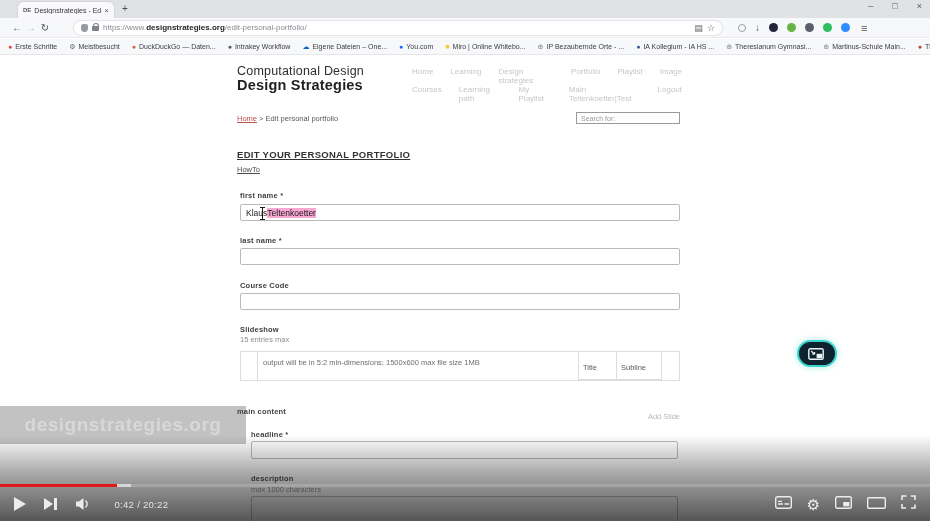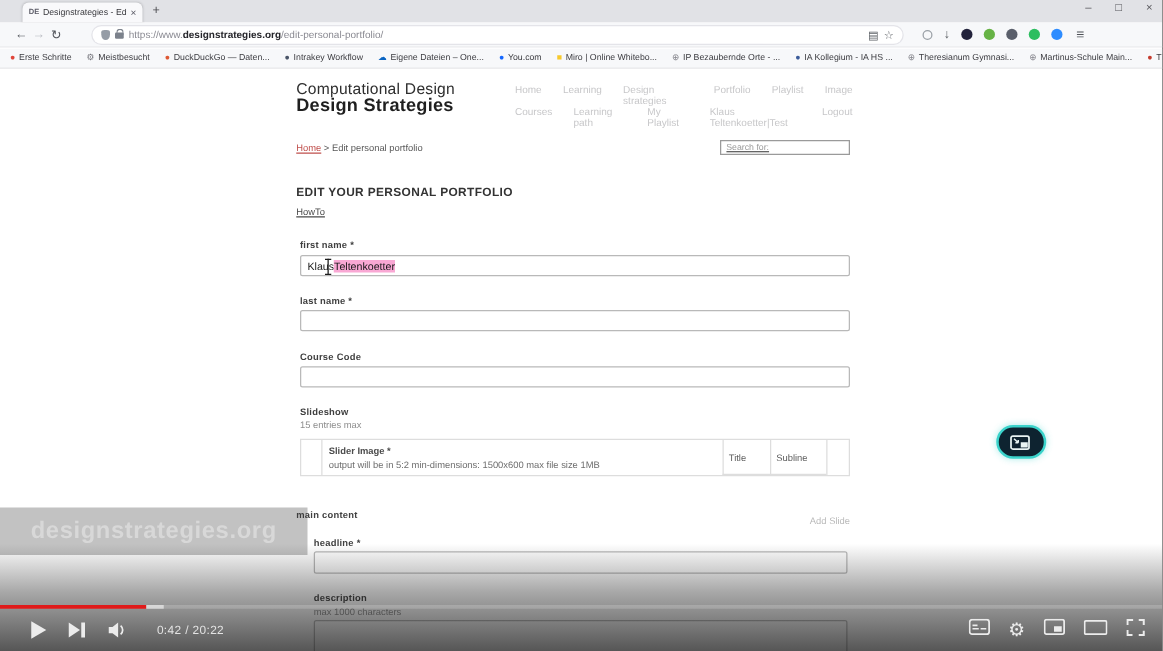--- a/index.html
+++ b/index.html
@@ -49,21 +49,21 @@
   .abs{position:absolute;}
   .brand1{left:237px;top:8px;font-size:12.5px;color:#2e2e2e;letter-spacing:.2px;}
   .brand2{left:237px;top:21px;font-size:14.5px;font-weight:bold;color:#1f1f1f;letter-spacing:.2px;}
   .navrow{right:248px;width:270px;display:flex;justify-content:flex-end;gap:17px;
           font-size:8px;color:#c7c7c9;}
   .crumb{left:237px;top:58px;font-size:7.5px;color:#5a5a5a;}
   .crumb-home{color:#c0504d;text-decoration:underline;}
   .search-input{left:576px;top:56px;width:104px;height:12px;border:1px solid #9a9a9a;
       font-size:7px;padding:0 4px;color:#333;font-family:"Liberation Sans",sans-serif;text-decoration:underline;}
   .search-input::placeholder{color:#9a9a9a;}
-  .heading{left:237px;top:93px;font-size:9.5px;font-weight:bold;color:#333;letter-spacing:.3px;}
+  .heading{left:237px;top:93px;font-size:9.5px;font-weight:bold;color:#333;letter-spacing:.3px;text-decoration:underline;}
   .howto{left:237px;top:109px;font-size:7.5px;color:#4a4a4a;text-decoration:underline;}
   .lbl{font-size:7.5px;font-weight:bold;color:#3f3f3f;letter-spacing:.2px;}
   .hint{font-size:7.5px;color:#8d8d8d;}
   .text-input{border:1px solid #b9b9b9;background:#fff;border-radius:2px;font-size:8.5px;
       color:#222;padding:0 5px;font-family:"Liberation Sans",sans-serif;}
   div.text-input{display:flex;align-items:center;}
   .sel{background:#f9a8d4;color:#151517;}
   .slide-table{left:240px;top:295px;width:440px;height:30px;border:1px solid #ddd;display:flex;}
   .st-c{border-left:1px solid #ddd;height:100%;}
   .st-c0{width:16px;border-left:none;}
@@ -84,21 +84,21 @@
       background:linear-gradient(#1c1c1c,#1c1c1c) 50% 0/1px 100% no-repeat;}
   .ibeam::before,.ibeam::after{content:"";position:absolute;left:1px;width:5px;height:1px;background:#1c1c1c;}
   .ibeam::before{top:0;}.ibeam::after{bottom:0;}
   
   .player{position:absolute;left:0;right:0;bottom:0;height:86px;
       background:linear-gradient(180deg,rgba(25,25,25,0) 0%,rgba(25,25,25,.38) 45%,rgba(20,20,20,.72) 100%);}
   .progress{position:absolute;left:0;right:0;bottom:34px;height:3px;background:rgba(255,255,255,.18);}
   .prog-played{position:absolute;left:0;top:0;height:100%;width:117px;background:#e01a1a;}
   .prog-buffer{position:absolute;left:117px;top:0;height:100%;width:14px;background:rgba(255,255,255,.55);}
   .controls{position:absolute;left:0;right:0;bottom:0;height:34px;display:flex;align-items:center;
-      padding:0 14px;margin-left:11px;}
+      padding:0 14px;}
   .pbtn{display:flex;align-items:center;justify-content:center;margin-right:18px;}
   .tri{width:0;height:0;border-left:12px solid #ececec;border-top:7px solid transparent;
       border-bottom:7px solid transparent;}
   .tri-s{border-left-width:9px;border-top-width:6px;border-bottom-width:6px;}
   .nextbar{width:2.5px;height:12px;background:#ececec;margin-left:1px;}
   .timetxt{font-size:9.5px;color:#e3e3e3;margin-left:4px;letter-spacing:.3px;}
   .rctrls{margin-left:auto;display:flex;align-items:center;gap:15px;}
   .gear-glyph{font-size:15px;color:#ececec;line-height:1;}
   
   .pip{position:absolute;left:797px;top:340px;height:27px;display:flex;align-items:center;gap:7px;
@@ -211,21 +211,21 @@
       <span>Learning</span>
       <span>Design strategies</span>
       <span>Portfolio</span>
       <span>Playlist</span>
       <span>Image</span>
     </div>
     <div class="abs navrow" style="top:29px;">
       <span>Courses</span>
       <span>Learning path</span>
       <span>My Playlist</span>
-      <span>Klaus Teltenkoetter|Test</span>
+      <span>Main Teltenkoetter|Test</span>
       <span>Logout</span>
     </div>
 
     <div class="abs crumb"><span class="crumb-home">Home</span><span> &gt; </span><span>Edit personal portfolio</span></div>
     <input class="abs search-input" placeholder="Search for:" style="">
 
     <div class="abs heading">EDIT YOUR PERSONAL PORTFOLIO</div>
     <div class="abs howto">HowTo</div>
 
     <div class="abs lbl" style="left:240px;top:135px;">first name *</div>
@@ -239,21 +239,20 @@
 
     <div class="abs lbl" style="left:240px;top:225px;">Course Code</div>
     <input class="abs text-input" style="left: 240px; top: 237px; width: 440px; height: 17px;">
 
     <div class="abs lbl" style="left:240px;top:269px;">Slideshow</div>
     <div class="abs hint" style="left:240px;top:279px;">15 entries max</div>
 
     <div class="abs slide-table">
       <div class="st-c st-c0"></div>
       <div class="st-c st-c1">
-        <div class="st-t">Slider Image *</div>
         <div class="st-h">output will be in 5:2 min-dimensions: 1500x600 max file size 1MB</div>
       </div>
       <div class="st-c st-c2"><span class="st-col-lbl">Title</span></div>
       <div class="st-c st-c3"><span class="st-col-lbl">Subline</span></div>
       <div class="st-c st-c4"></div>
     </div>
     <div class="abs addslide">Add Slide</div>
 
     <div class="abs watermark">designstrategies.org</div>
 

